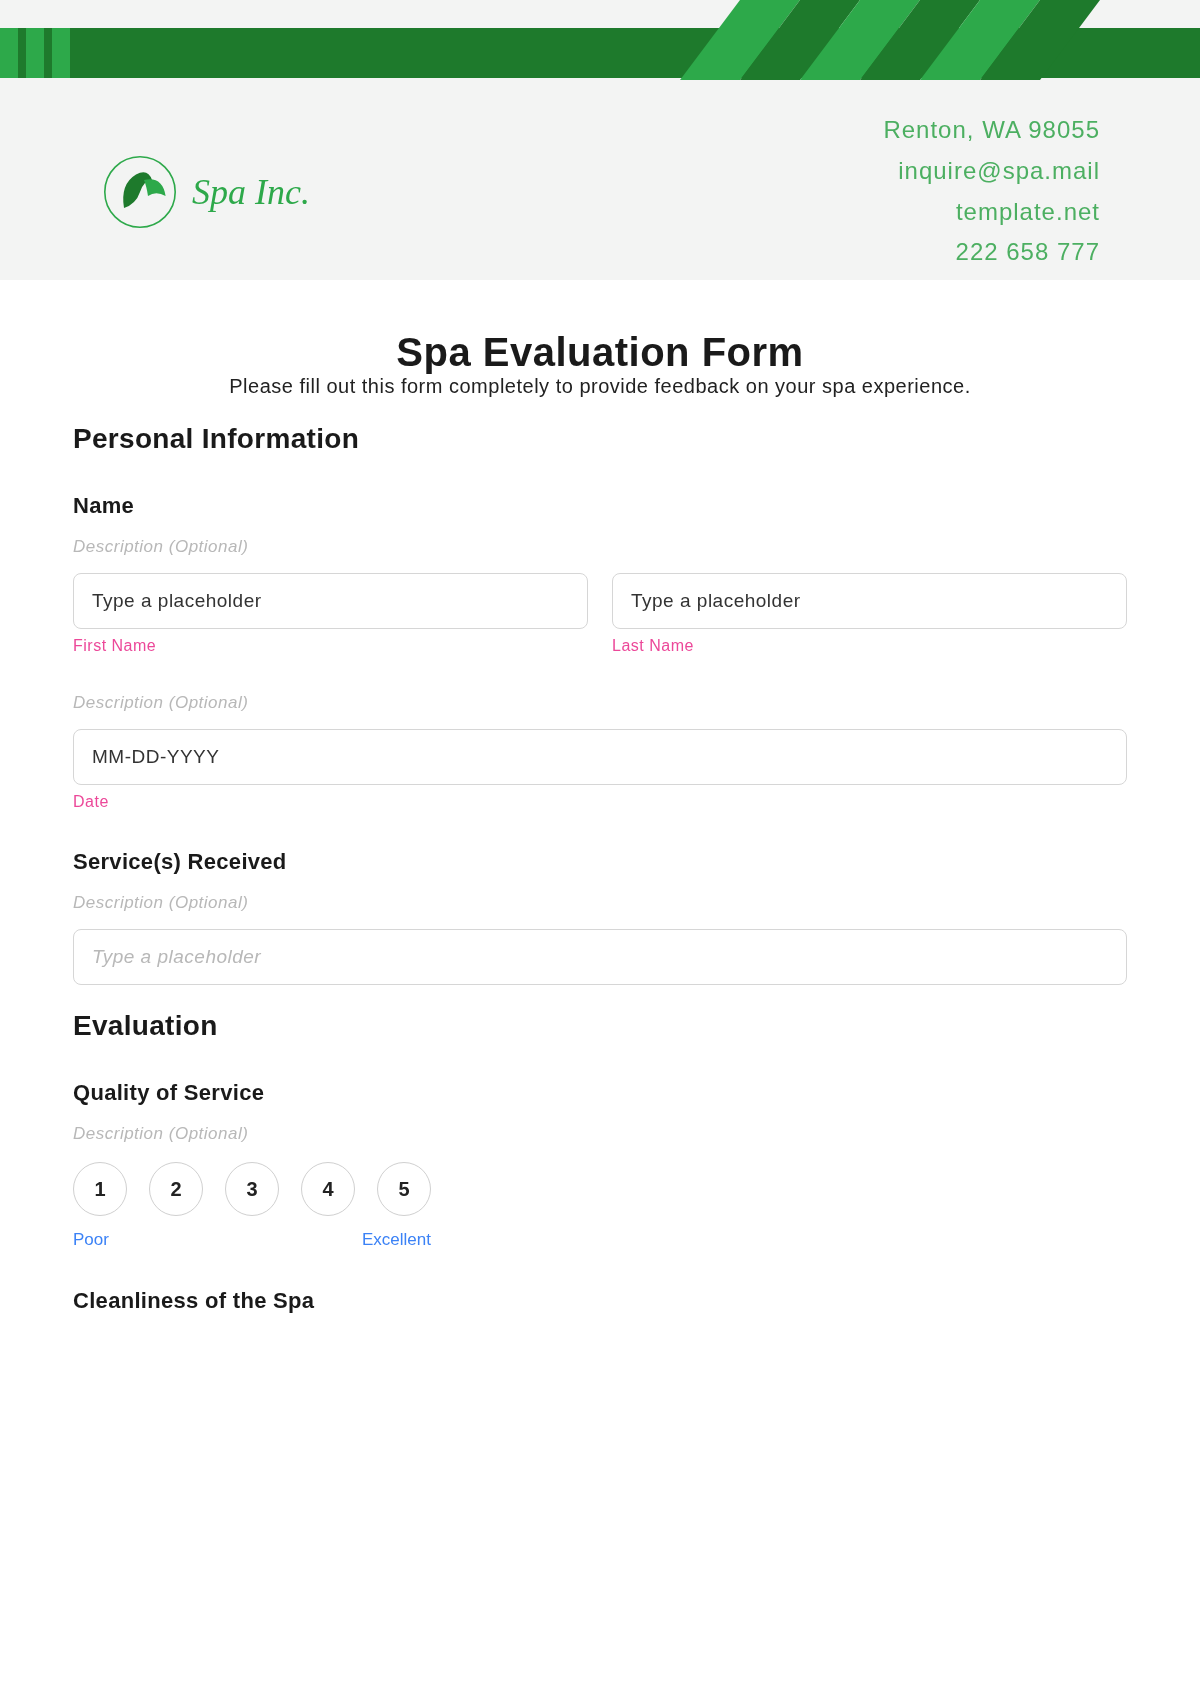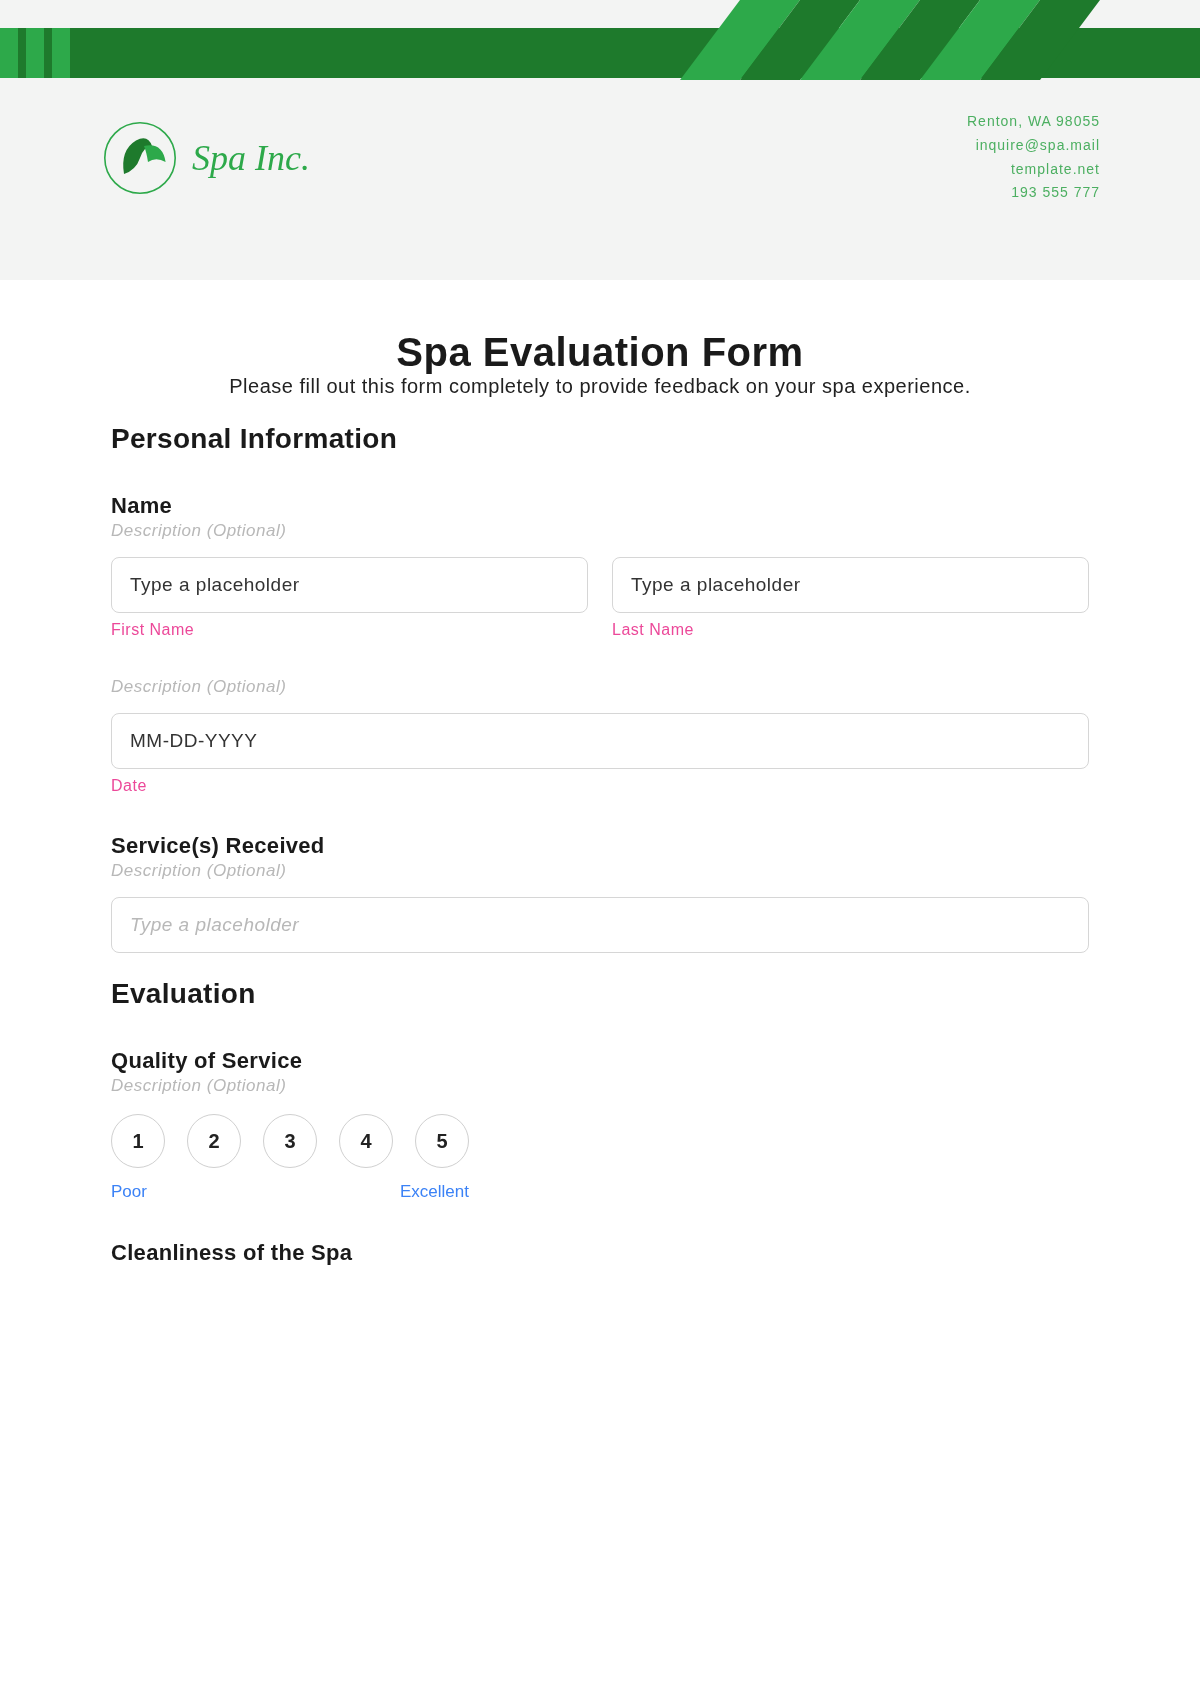--- a/index.html
+++ b/index.html
@@ -13,31 +13,31 @@
 .lb { width: 18px; background: #2da94a; }
 .lb1 { height: 50px; }
 .lb2 { height: 50px; }
 .lb3 { height: 50px; }
 
 .logo-row { position: absolute; top: 110px; left: 100px; right: 100px; display: flex; justify-content: space-between; align-items: center; }
 .logo { display: flex; align-items: center; gap: 12px; justify-content: center; }
 .logo-icon { width: 80px; height: 80px; }
 .logo-text { font-family: 'Brush Script MT', cursive; font-size: 36px; color: #2da94a; font-style: italic; }
 
-.contact { text-align: right; color: #4caf61; font-size: 14px; line-height: 1.7; letter-spacing: 1px; }
+.contact { text-align: right; color: #4caf61; font-size: 24px; line-height: 1.7; letter-spacing: 1px; }
 
-.content { padding: 50px 111px 40px; }
+.content { padding: 50px 73px 40px; }
 .form-title { font-size: 40px; font-weight: 700; text-align: center; letter-spacing: 0.5px; }
 .form-sub { text-align: center; font-size: 20px; color: #222; letter-spacing: 0.5px; }
 
 .section-title { font-size: 28px; font-weight: 700; margin-top: 25px; letter-spacing: 0.3px; }
 
 .field-group { margin-top: 38px; }
 .field-label { font-size: 22px; font-weight: 700; letter-spacing: 0.3px; }
-.field-desc { font-size: 17px; font-style: italic; color: #b8b8b8; margin-top: 2px; letter-spacing: 0.5px; }
+.field-desc { font-size: 17px; font-style: italic; color: #b8b8b8; margin-top: 18px; letter-spacing: 0.5px; }
 
 .row { display: flex; gap: 24px; margin-top: 16px; }
 .col { flex: 1; }
 
 .input { width: 100%; border: 1px solid #d6d6d6; border-radius: 8px; padding: 16px 18px; font-size: 19px; letter-spacing: 0.5px; color: #3b82f6; background: #fff; }
 .input::placeholder { color: #b8b8b8; font-style: italic; }
 .input.plain::placeholder { font-style: normal; color: #333; }
 .sub-label { font-size: 16px; color: #ec4899; margin-top: 8px; letter-spacing: 0.5px; }
 
 .rating-row { display: flex; gap: 22px; margin-top: 18px; }
@@ -70,21 +70,21 @@
         <circle cx="50" cy="50" r="44" fill="none" stroke="#2da94a" stroke-width="2"></circle>
         <path d="M30,70 Q25,40 45,28 Q60,20 65,35 Q55,35 50,50 Q45,65 30,70 Z" fill="#1e7a2c"></path>
         <path d="M55,35 Q78,30 82,55 Q70,48 60,55 Q58,42 55,35 Z" fill="#2da94a"></path>
       </svg>
       <span class="logo-text">Spa Inc.</span>
     </div>
     <div class="contact">
       <div>Renton, WA 98055</div>
       <div>inquire@spa.mail</div>
       <div>template.net</div>
-      <div>193 555 777</div>
+      <div>222 658 777</div>
     </div>
   </div>
 </div>
 
 <div class="content">
   <h1 class="form-title">Spa Evaluation Form</h1>
   <p class="form-sub">Please fill out this form completely to provide feedback on your spa experience.</p>
 
   <h2 class="section-title">Personal Information</h2>
 

